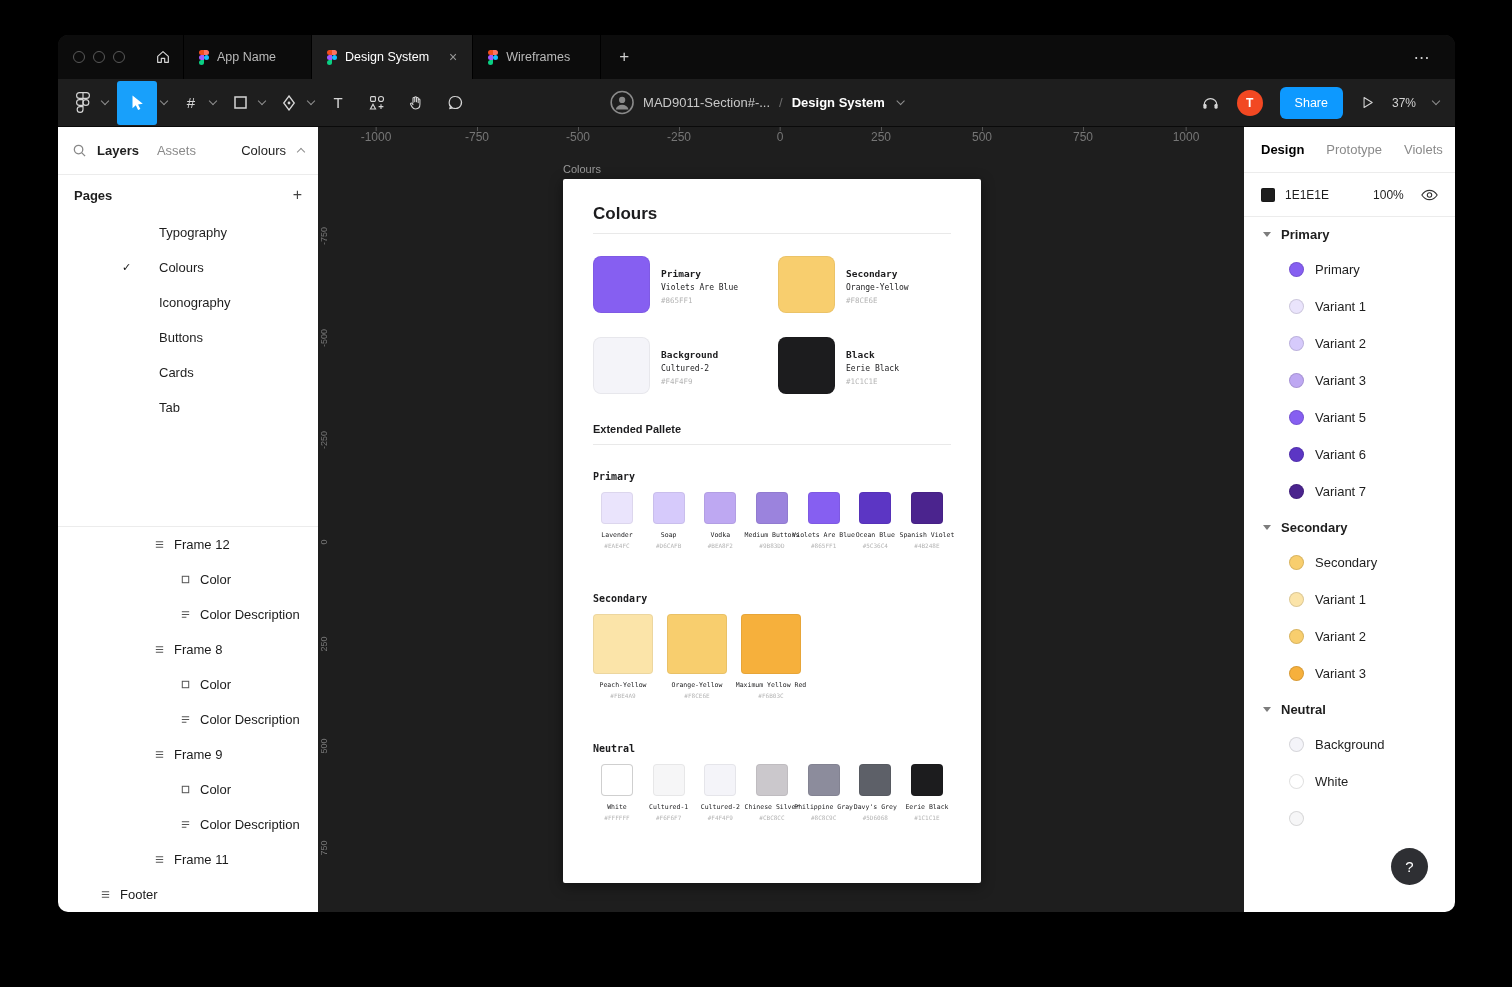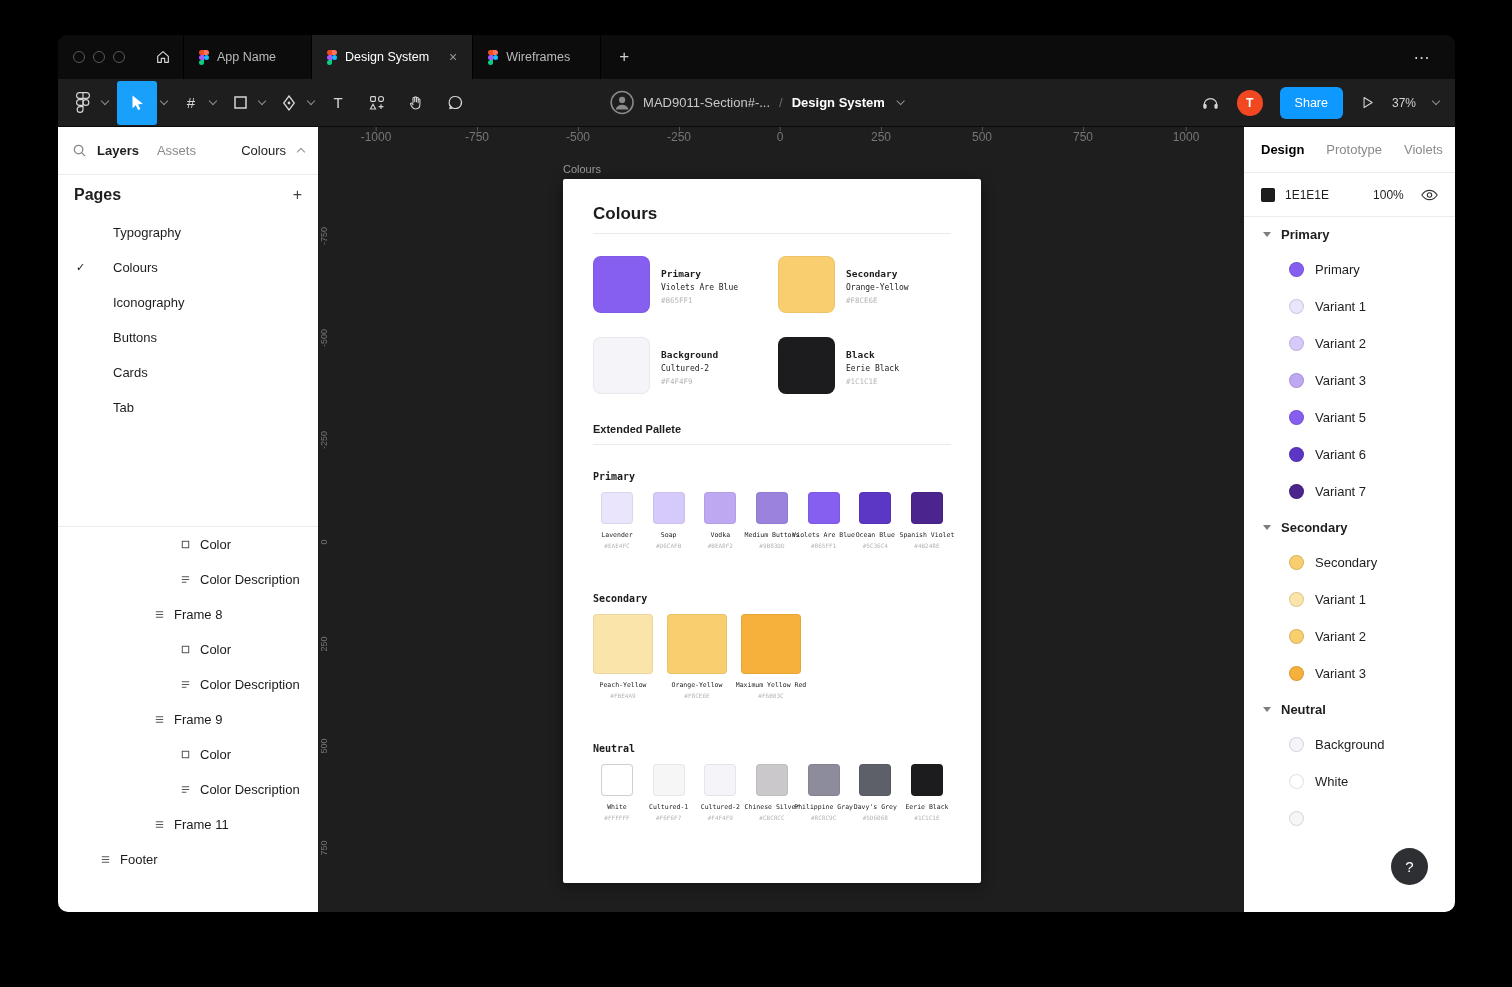--- a/index.html
+++ b/index.html
@@ -52,23 +52,23 @@
   
   .lpanel { width:260px; background:#fff; flex:none; display:flex; flex-direction:column;
             font-size:13px; color:#1e1e1e; overflow:hidden; }
   .lp-head { height:48px; display:flex; align-items:center; padding:0 14px; border-bottom:1px solid #ececec; flex:none; }
   .lp-search { margin-right:10px; display:flex; }
   .lp-tab { margin-right:18px; font-weight:700; }
   .lp-tab.dim { color:#8a8a8a; font-weight:400; }
   .lp-right { margin-left:auto; display:flex; align-items:center; gap:8px; }
   .lp-pages { height:352px; border-bottom:1px solid #ececec; flex:none; }
   .lp-pages-head { height:40px; display:flex; align-items:center; padding:0 16px; }
-  .lp-pages-head .t { font-weight:700; font-size:16px;text-align:center; }
+  .lp-pages-head .t { font-weight:700; font-size:13px;text-align:center; }
   .plus { margin-left:auto; font-size:16px; color:#444; }
-  .prow { height:35px; display:flex; align-items:center; padding-left:55px; position:relative; }
+  .prow { height:35px; display:flex; align-items:center; padding-left:55px; position:relative;margin-left:46px; }
   .prow .ck { position:absolute; left:18px; font-size:11px; color:#111; }
   .lrows { flex:1; }
   .lrow { height:35px; display:flex; align-items:center; gap:9px; font-size:13px; font-weight:500; color:#1b1b1b; }
   .lrow.i0 { padding-left:42px; }
   .lrow.i1 { padding-left:96px; }
   .lrow.i2 { padding-left:122px; }
   .licon { display:flex; flex:none; }
 
   
   .canvas { flex:1; position:relative; background:#1e1e1e; overflow:hidden; }
@@ -334,20 +334,28 @@
           </div>
         <div class="prow">
             <span>Cards</span>
           </div>
         <div class="prow">
             <span>Tab</span>
           </div>
       </div>
 
       <div class="lrows">
+        <div class="lrow i1">
+          <span class="licon">
+              <svg width="11" height="11" viewBox="0 0 12 12">
+                <path stroke="#555" stroke-width="1.1" d="M2 3h8M2 6h8M2 9h8"></path>
+              </svg>
+            </span>
+          <span>Frame 12</span>
+        </div>
         <div class="lrow i2">
           <span class="licon">
               <svg width="11" height="11" viewBox="0 0 12 12">
                 <rect x="2.5" y="2.5" width="7" height="7" fill="none" stroke="#555" stroke-width="1.1"></rect>
               </svg>
             </span>
           <span>Color</span>
         </div>
         <div class="lrow i2">
           <span class="licon">

